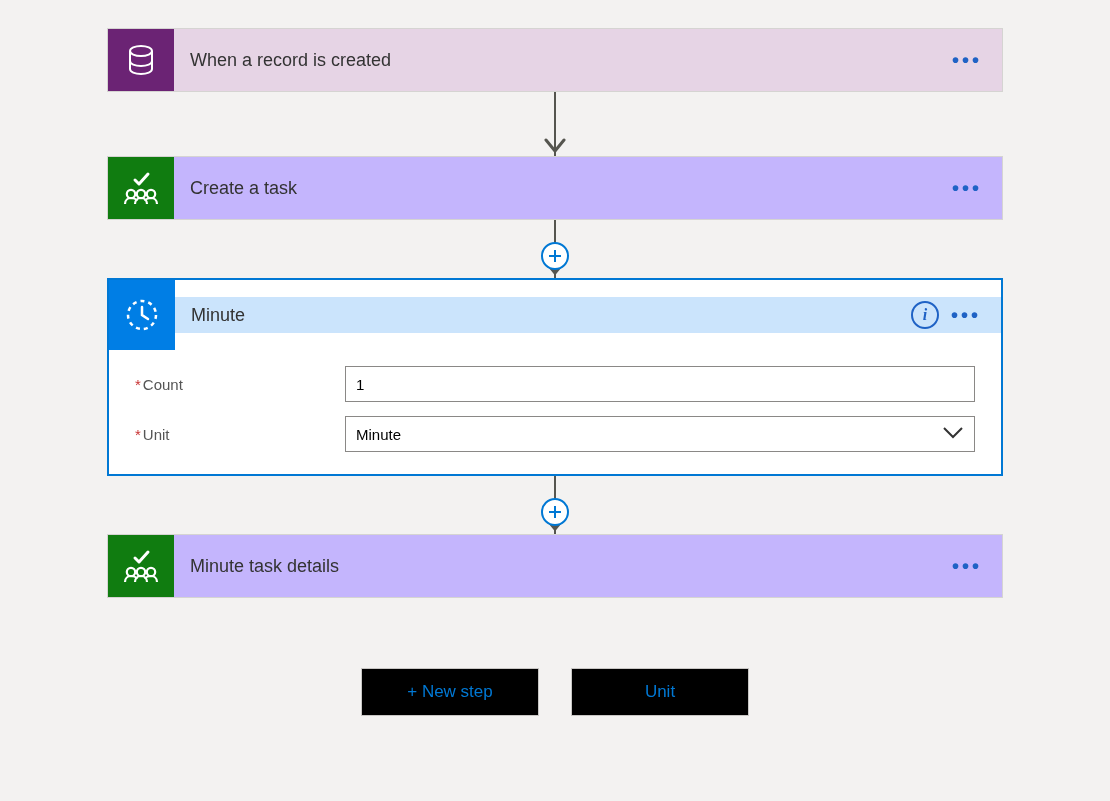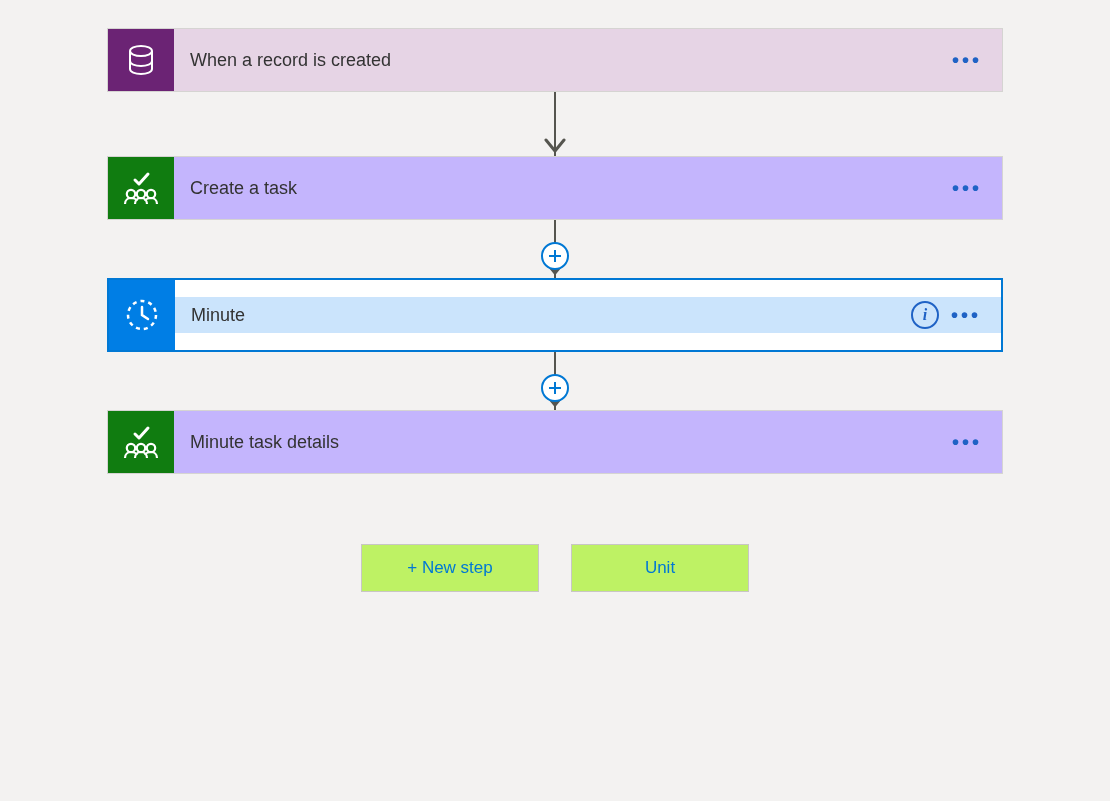--- a/index.html
+++ b/index.html
@@ -174,21 +174,21 @@
   .footer-buttons {
     margin-top: 70px;
     display: flex;
     gap: 32px;
     justify-content: center;
   }
   .btn {
     width: 178px;
     height: 48px;
     border: 1px solid #c8c6c4;
-    background: #bef264;
+    background: #000000;
     display: flex;
     align-items: center;
     justify-content: center;
     font-size: 17px;
     color: #0078d4;
     cursor: pointer;
   }
 </style>
 </head>
 <body>
@@ -266,20 +266,41 @@
       <div class="title-area header-blue">
         <span>Minute</span>
         <div class="actions" style="margin-left:auto;">
           <div class="info-circle">
               <span>i</span>
             </div>
           <div class="ellipsis">•••</div>
         </div>
       </div>
     </div>
+    <div class="body">
+      <div class="field-row">
+        <div class="field-label">
+          <span class="req">*</span><span>Count</span>
+        </div>
+        <input class="text-input" type="text" value="1" style="">
+      </div>
+      <div class="field-row">
+        <div class="field-label">
+          <span class="req">*</span><span>Unit</span>
+        </div>
+        <div class="select-wrap">
+          <span>Minute</span>
+          <span>
+            <svg width="22" height="14" viewBox="0 0 22 14">
+              <path d="M2 2 L11 11 L20 2" fill="none" stroke="#333" stroke-width="2"></path>
+            </svg>
+          </span>
+        </div>
+      </div>
+    </div>
   </div>
 
   <div class="connector short">
     <div class="line"></div>
     <div class="plus-badge">
       <svg width="16" height="16" viewBox="0 0 16 16">
         <line x1="8" y1="2" x2="8" y2="14" stroke-width="2"></line>
         <line x1="2" y1="8" x2="14" y2="8" stroke-width="2"></line>
       </svg>
     </div>

